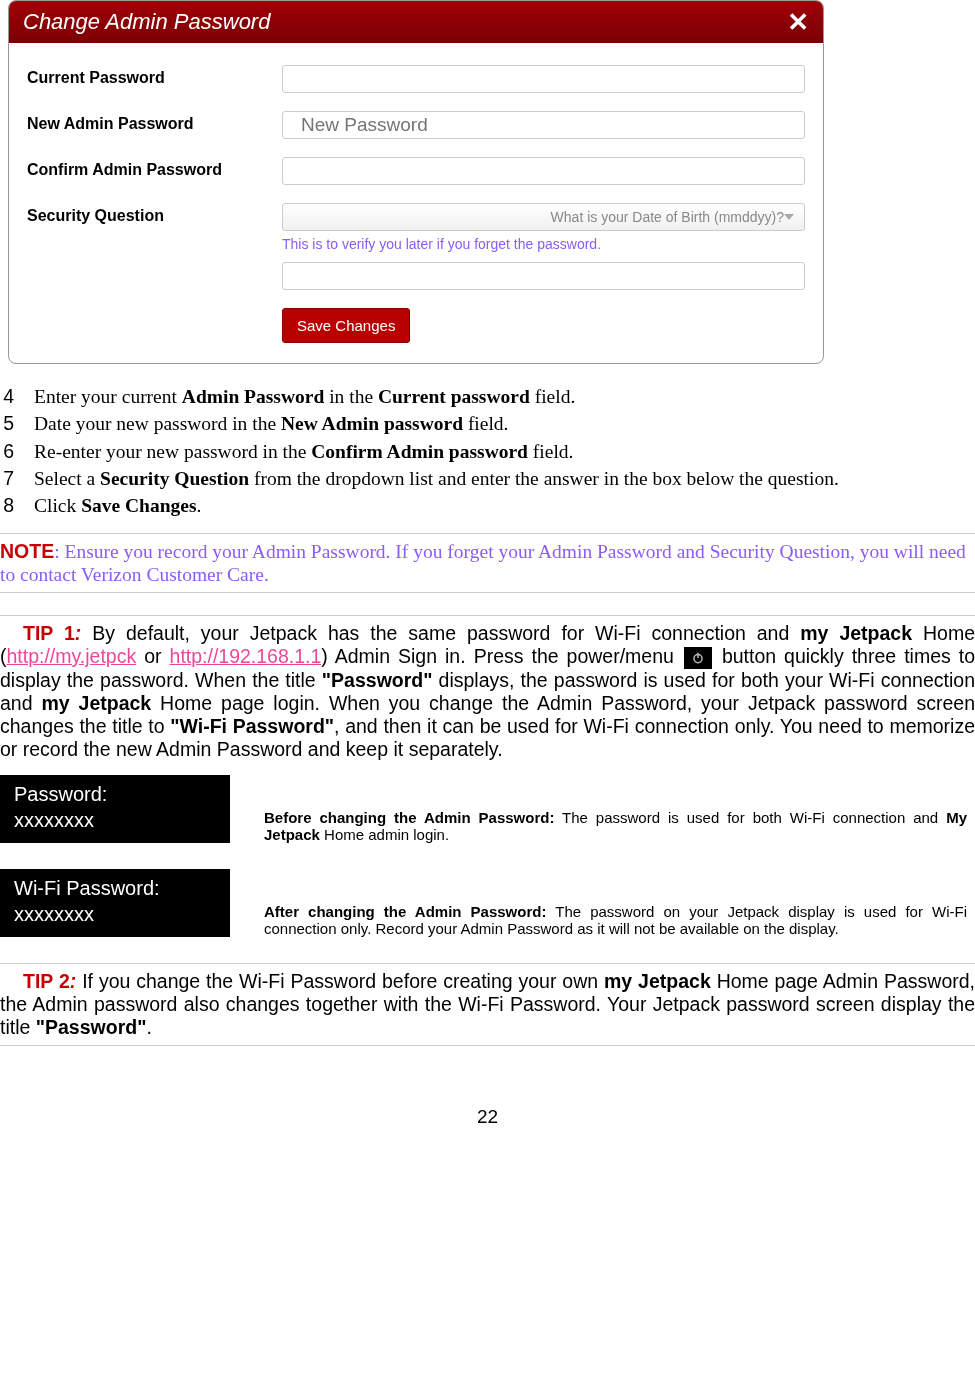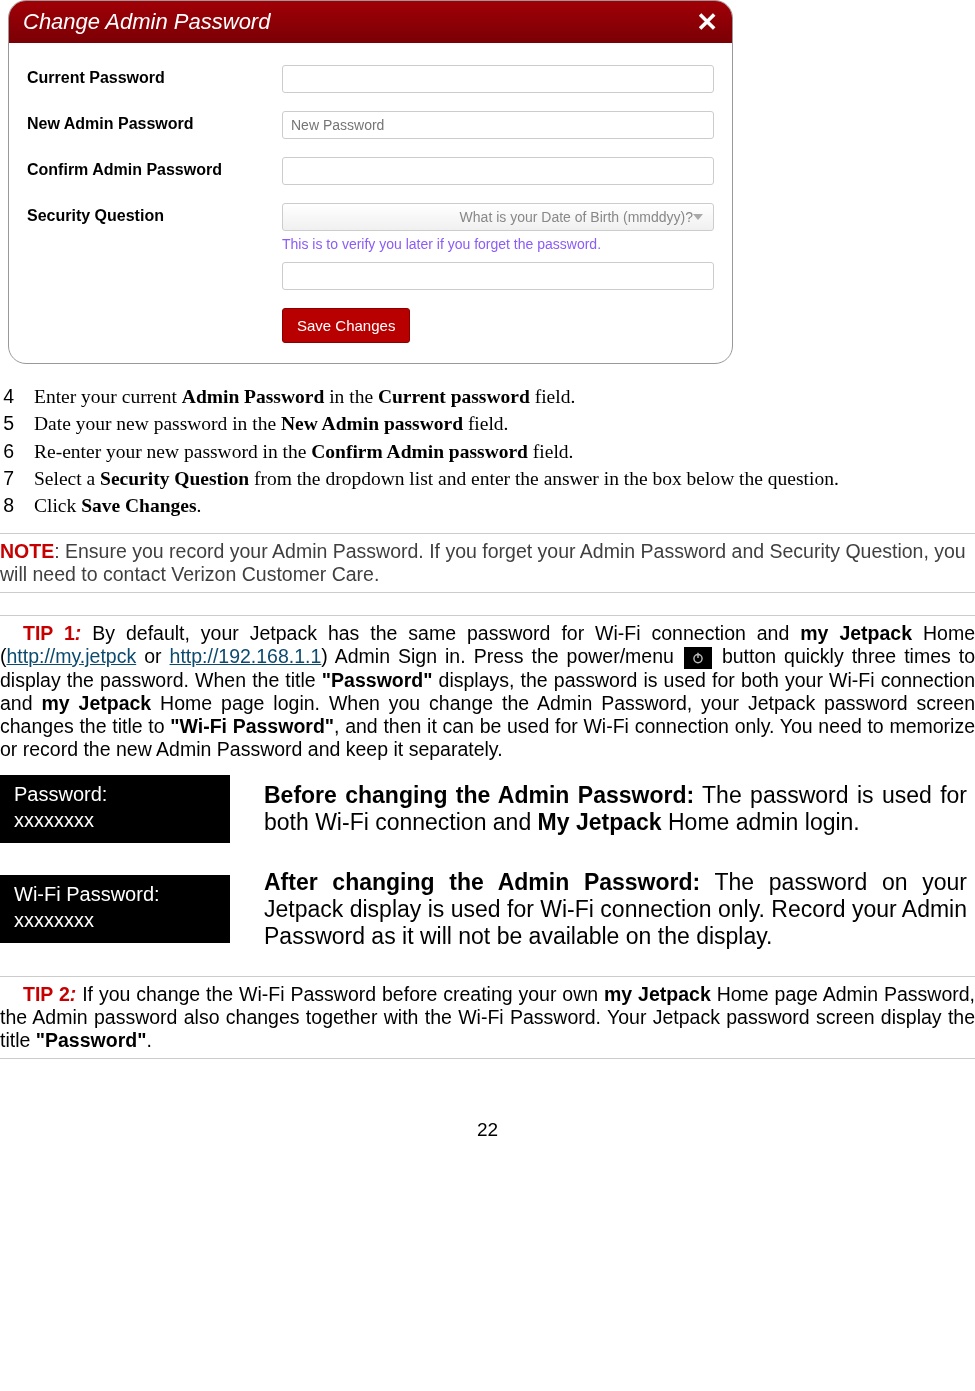--- a/index.html
+++ b/index.html
@@ -8,24 +8,24 @@
     padding: 0;
     font-family: Arial, Helvetica, sans-serif;
     background: #fff;
     color: #000;
     width: 975px;
   }
   .page { padding: 0 0 40px 0; }
 
   
   .dialog {
-    width: 725px;
+    width: 816px;
     margin: 0 0 20px 8px;
     border: 1px solid #999;
-    border-radius: 18px;
+    border-radius: 8px;
     overflow: hidden;
     background: #fff;
   }
   .dialog-header {
     display: flex;
     justify-content: space-between;
     align-items: center;
     background: linear-gradient(#a00006, #7a0005);
     color: #fff;
     padding: 8px 14px;
@@ -52,22 +52,22 @@
     font-weight: bold;
     font-size: 16px;
     padding-top: 4px;
   }
   .form-row .control-col { flex: 1; display:flex; flex-direction:column; }
   .form-input {
     width: 100%;
     height: 28px;
     border: 1px solid #ccc;
     border-radius: 3px;
-    padding: 2px 8px;
-    font-size: 14px;
+    padding: 2px 18px;
+    font-size: 19px;
     color: #888;
     background: #fff;
   }
   .form-select {
     display: flex;
     align-items: center;
     justify-content: flex-end;
     width: 100%;
     height: 28px;
     border: 1px solid #ccc;
@@ -103,51 +103,51 @@
   
   .steps { margin: 6px 0 14px 0; padding: 0; }
   .steps li { list-style:none; display:flex; font-size:19.5px; line-height:1.3; margin-bottom:2px; }
   .steps .num { width:34px; text-align:right; padding-right:20px; }
   .steps .txt { flex:1; padding-right:33px;font-family:Liberation Serif, serif; }
 
   hr.sep { border:none; border-top:1px solid #ccc; margin:6px 0; }
 
   .note, .tip { font-size:19.5px; margin:6px 0; }
   .note-red { color:#c60000; font-weight:bold; }
-  .note-gray { color:#404040; }
+  .note-gray { color:#8b5cf6;font-family:Liberation Serif, serif; }
   .tip-red { color:#c60000; font-weight:bold; font-style:normal;margin-left:23px; }
   .tip-red .colon { font-style:italic; }
   .justify { text-align:justify; }
 
-  .link { color:#0c4a6e; text-decoration:underline;margin-top:27px; }
+  .link { color:#ec4899; text-decoration:underline;margin-top:27px; }
 
   .pwr-icon {
     display:inline-flex;
     align-items:center;
     justify-content:center;
     width:28px; height:22px;
     background:#000;
     vertical-align:middle;
     margin:0 2px;
   }
   .pwr-icon svg { width:14px; height:14px; }
 
   
   .badges { margin:14px 0 10px 0; }
-  .badge-row { display:flex; align-items:center; margin-bottom:26px; }
+  .badge-row { display:flex; align-items:flex-end; margin-bottom:26px; }
   .badge {
     width:230px;
     background:#000;
     color:#fff;
     font-size:20px;
     padding:6px 14px 10px 14px;
     line-height:1.3;
     flex-shrink:0;
   }
-  .badge-desc { flex:1; font-size:23px; padding-left:34px; text-align:justify; padding-right:8px; }
+  .badge-desc { flex:1; font-size:15px; padding-left:34px; text-align:justify; padding-right:8px; }
 
   .page-num { text-align:center; font-size:19px; margin-top:60px; }
 </style>
 </head>
 <body>
 
 <div class="page">
 
   <div class="dialog">
     <div class="dialog-header">

